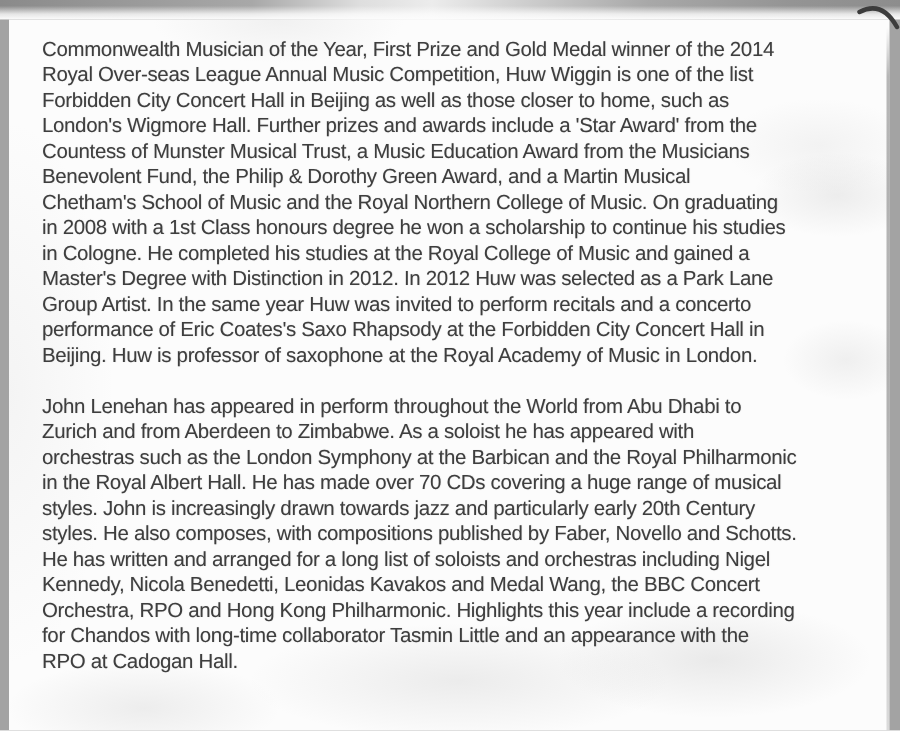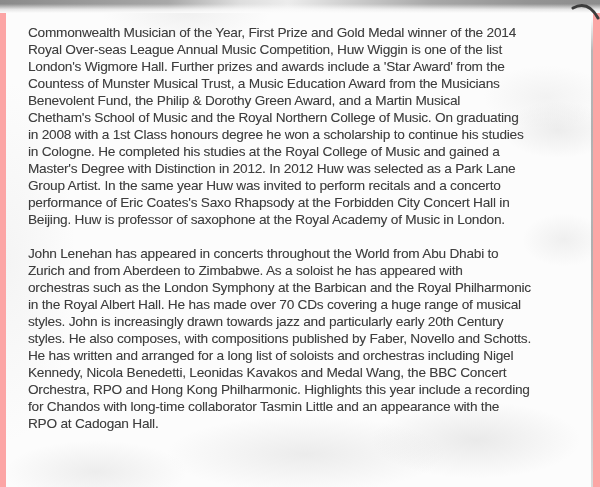--- a/index.html
+++ b/index.html
@@ -6,21 +6,21 @@
     margin: 0;
     padding: 0;
     background: #e9e9e9;
     font-family: "Liberation Sans", sans-serif;
   }
   .scan {
     position: relative;
     width: 600px;
     height: 487px;
     overflow: hidden;
-    background: #fca5a5;
+    background: #a3a3a3;
   }
   
   .page {
     position: absolute;
     left: 6px;
     top: 2px;
     right: 7px;
     bottom: 0;
     background:
       radial-gradient(ellipse 80px 40px at 552px 128px, rgba(165,165,165,0.18), transparent 70%),
@@ -91,33 +91,34 @@
   <div class="right-edge-line"></div>
 
   <svg class="corner-curl" viewBox="0 0 32 22" xmlns="http://www.w3.org/2000/svg">
     <path d="M 5 8 Q 20 0 30 18" fill="none" stroke="#3c3c3c" stroke-width="3" stroke-linecap="round"></path>
   </svg>
 
   <div class="text-block">
     <div class="para">
         <div class="line">Commonwealth Musician of the Year, First Prize and Gold Medal winner of the 2014</div>
         <div class="line">Royal Over-seas League Annual Music Competition, Huw Wiggin is one of the list</div>
+        <div class="line">Forbidden City Concert Hall in Beijing as well as those closer to home, such as</div>
         <div class="line">London's Wigmore Hall. Further prizes and awards include a 'Star Award' from the</div>
         <div class="line">Countess of Munster Musical Trust, a Music Education Award from the Musicians</div>
         <div class="line">Benevolent Fund, the Philip &amp; Dorothy Green Award, and a Martin Musical</div>
         <div class="line">Chetham's School of Music and the Royal Northern College of Music. On graduating</div>
         <div class="line">in 2008 with a 1st Class honours degree he won a scholarship to continue his studies</div>
         <div class="line">in Cologne. He completed his studies at the Royal College of Music and gained a</div>
         <div class="line">Master's Degree with Distinction in 2012. In 2012 Huw was selected as a Park Lane</div>
         <div class="line">Group Artist. In the same year Huw was invited to perform recitals and a concerto</div>
         <div class="line">performance of Eric Coates's Saxo Rhapsody at the Forbidden City Concert Hall in</div>
         <div class="line">Beijing. Huw is professor of saxophone at the Royal Academy of Music in London.</div>
       </div>
     <div class="para">
-        <div class="line">John Lenehan has appeared in concerts throughout the World from Abu Dhabi to</div>
+        <div class="line">John Lenehan has appeared in perform throughout the World from Abu Dhabi to</div>
         <div class="line">Zurich and from Aberdeen to Zimbabwe. As a soloist he has appeared with</div>
         <div class="line">orchestras such as the London Symphony at the Barbican and the Royal Philharmonic</div>
         <div class="line">in the Royal Albert Hall. He has made over 70 CDs covering a huge range of musical</div>
         <div class="line">styles. John is increasingly drawn towards jazz and particularly early 20th Century</div>
         <div class="line">styles. He also composes, with compositions published by Faber, Novello and Schotts.</div>
         <div class="line">He has written and arranged for a long list of soloists and orchestras including Nigel</div>
         <div class="line">Kennedy, Nicola Benedetti, Leonidas Kavakos and Medal Wang, the BBC Concert</div>
         <div class="line">Orchestra, RPO and Hong Kong Philharmonic. Highlights this year include a recording</div>
         <div class="line">for Chandos with long-time collaborator Tasmin Little and an appearance with the</div>
         <div class="line">RPO at Cadogan Hall.</div>

